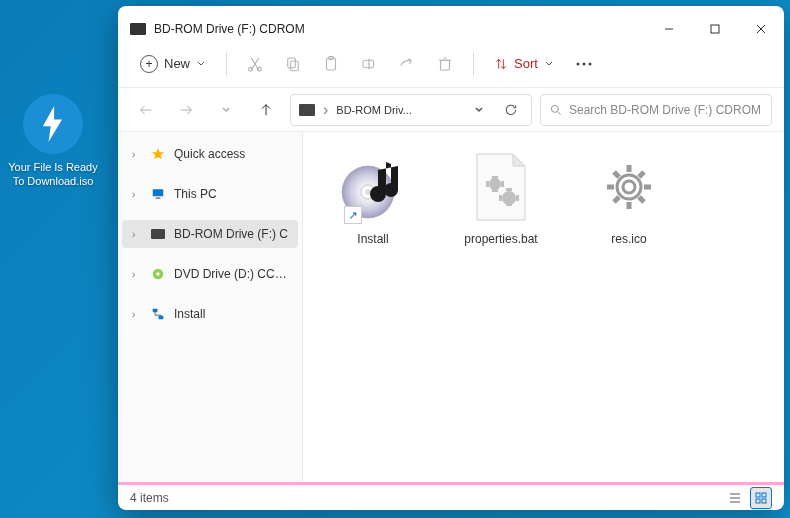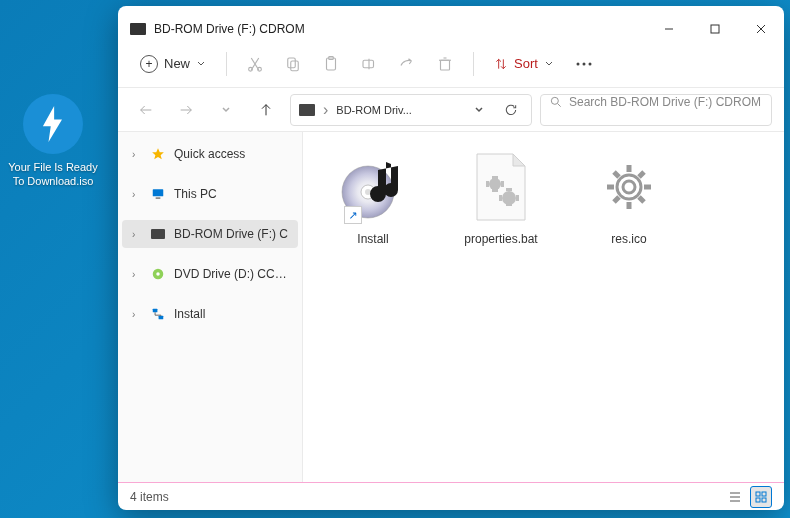--- a/index.html
+++ b/index.html
@@ -35,21 +35,21 @@
     
     
     .navbar { height: 44px; display: flex; align-items: center; padding: 0 12px; gap: 8px; border-bottom: 1px solid #eaeaea; }
     .nav-btn { width: 32px; height: 32px; display: flex; align-items: center; justify-content: center; border-radius: 4px; color: #333; }
     .nav-btn.disabled { opacity: 0.4; }
     .addressbar { flex: 1; height: 32px; border: 1px solid #ddd; border-radius: 4px; display: flex; align-items: center; padding: 0 8px; gap: 8px; }
     .addr-icon { width: 16px; height: 12px; background: #444; border-radius: 1px; }
     .addr-sep { color: #888; }
     .addr-text { font-size: 11px; color: #333; flex: 1; }
     .addr-btn { width: 24px; height: 24px; display: flex; align-items: center; justify-content: center; color: #555; }
-    .searchbox { width: 232px; height: 32px; border: 1px solid #ddd; border-radius: 4px; display: flex; align-items: flex-start; padding: 0 8px; gap: 6px; }
+    .searchbox { width: 232px; height: 32px; border: 1px solid #ddd; border-radius: 4px; display: flex; align-items: center; padding: 0 8px; gap: 6px; }
     .searchbox input { border: none; outline: none; font-size: 12px; flex: 1; color: #333; }
     .searchbox input::placeholder { color: #888; }
     
     
     .main { flex: 1; display: flex; overflow: hidden; }
     
     
     .sidebar { width: 185px; background: #fafafa; padding: 8px 4px; border-right: 1px solid #eaeaea; }
     .side-item { display: flex; align-items: center; padding: 6px 10px; gap: 8px; font-size: 12px; color: #333; border-radius: 4px; margin-bottom: 12px; }
     .side-item.selected { background: #e5e5e5; }
@@ -58,21 +58,21 @@
     .side-label { flex: 1; white-space: nowrap; overflow: hidden; text-overflow: ellipsis; }
     
     
     .file-area { flex: 1; padding: 20px 10px; display: flex; gap: 8px; align-items: flex-start; }
     .file-item { width: 120px; display: flex; flex-direction: column; align-items: center; gap: 10px; }
     .file-icon { width: 70px; height: 70px; display: flex; align-items: center; justify-content: center; position: relative; }
     .file-label { font-size: 12px; color: #333; text-align: center; }
     .shortcut-arrow { position: absolute; bottom: -2px; left: 6px; width: 18px; height: 18px; background: #fff; border: 1px solid #ccc; display: flex; align-items: center; justify-content: center; font-size: 11px; color: #0066cc; }
     
     
-    .statusbar { height: 28px; border-top: 1px solid #f9a8d4; display: flex; align-items: center; padding: 0 12px; font-size: 12px; color: #555; }
+    .statusbar { height: 28px; border-top: 3px solid #f9a8d4; display: flex; align-items: center; padding: 0 12px; font-size: 12px; color: #555; }
     .statusbar-text { flex: 1; }
     .view-btns { display: flex; gap: 4px; }
     .view-btn { width: 22px; height: 22px; display: flex; align-items: center; justify-content: center; border-radius: 3px; }
     .view-btn.active { background: #e5e5e5; border: 1px solid #0078d4; }
     
     svg { display: block; }
   </style>
 </head>
 <body>
 

